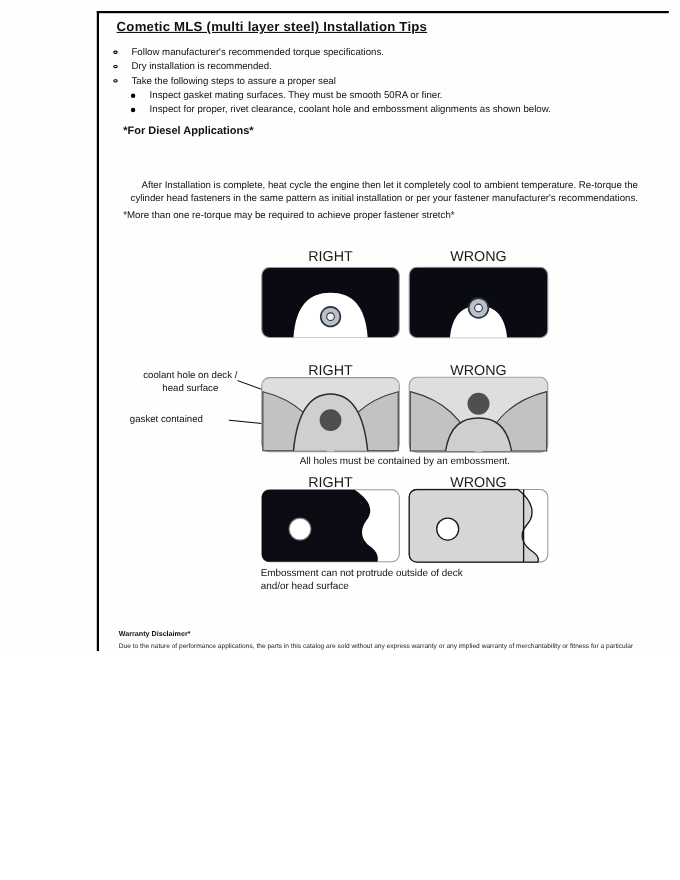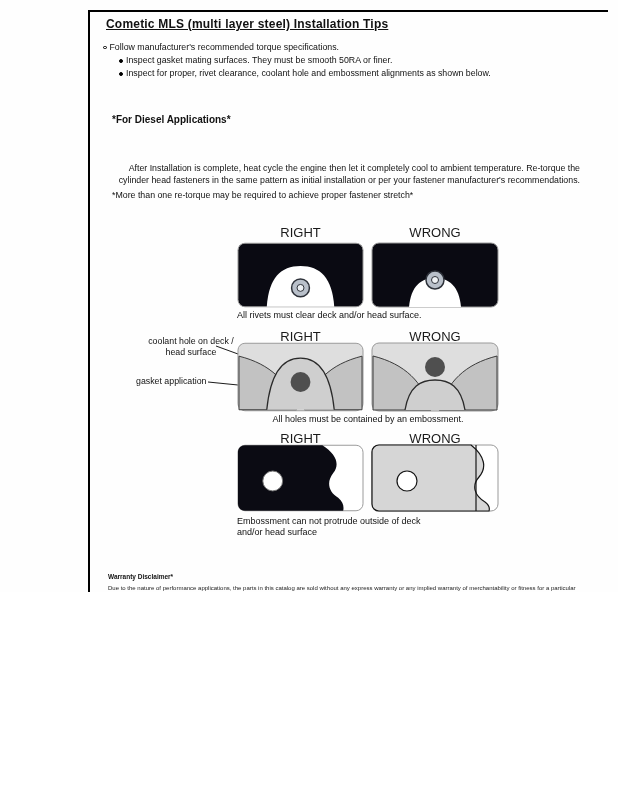--- a/index.html
+++ b/index.html
@@ -10,40 +10,40 @@
   }
   .frame {
     position:absolute; left:88px; top:10px; width:520px; height:786px;
     border-left:2px solid #000; border-top:2px solid #000;
   }
   .title {
     position:absolute; left:106px; top:17px;
     font-size:12px; font-weight:bold; text-decoration:underline; letter-spacing:.2px;
   }
   .tips { position:absolute; left:103px; top:41px; width:480px; font-size:8.8px; line-height:13px; }
-  .tip { display:flex; gap:3px; }
+  .tip { display:flex; gap:13px; }
   .tip .b { flex:0 0 auto; width:3.5px; height:3.5px; border:1px solid #000; border-radius:50%; margin-top:4.5px; }
   .tip .b.filled { background:#000; width:4px; height:4px; }
   .tip.sub { margin-left:16px; }
   .diesel-h { position:absolute; left:112px; top:114px; font-size:10px; font-weight:bold; }
   .dp { position:absolute; left:112px; width:468px; font-size:8.8px; line-height:11.5px; }
   .dp1 { top:131px; } .dp2 { top:163px;text-align:right; } .dp3 { top:190px; }
   .dg-label { position:absolute; font-size:13px; color:#1a1a1a; text-align:center; }
   .rh1 { left:237px; top:225px; width:127px; } .wh1 { left:371px; top:225px; width:128px; }
   .rh2 { left:237px; top:329px; width:127px; } .wh2 { left:371px; top:329px; width:128px; }
   .rh3 { left:237px; top:431px; width:127px; } .wh3 { left:371px; top:431px; width:128px; }
   .panel { position:absolute; display:block; }
   .p-r1r { left:237px; top:242px; } .p-r1w { left:371px; top:242px; }
   .p-r2r { left:237px; top:342px; } .p-r2w { left:371px; top:342px; }
   .p-r3r { left:237px; top:444px; } .p-r3w { left:371px; top:444px; }
   .caption { position:absolute; font-size:9px; color:#111; }
   .cap1 { left:237px; top:310px; width:262px; }
   .cap2 { left:237px; top:414px; width:262px;text-align:center; }
   .cap3 { left:237px; top:516px; width:205px; line-height:11px; }
-  .side-label { position:absolute; font-size:8.8px; line-height:10.5px; color:#111;margin-left:18px; }
+  .side-label { position:absolute; font-size:8.8px; line-height:10.5px; color:#111; }
   .lbl-coolant { left:126px; top:336px; width:94px; text-align:center; }
   .lbl-emboss { left:118px; top:376px; width:100px; }
   .arrows { position:absolute; left:208px; top:338px; }
   .warranty { position:absolute; left:108px; top:574px; width:489px; font-size:6px; line-height:6.8px; color:#222; }
   .warranty .wh { font-size:6.5px; font-weight:bold; margin-bottom:4px; color:#111; }
   .wp { margin-bottom:5px; }
   .wp.tight { margin-bottom:1px; }
   .footer-code { position:absolute; left:394px; top:757px; font-size:11.5px; letter-spacing:.3px; color:#111;font-style:italic; }
 </style>
 </head>
@@ -51,20 +51,28 @@
 
 <div class="page">
   <div class="frame"></div>
 
   <div class="title">Cometic MLS (multi layer steel) Installation Tips</div>
 
   <div class="tips">
     <div class="tip">
       <span class="b"></span>
       <span>Follow manufacturer's recommended torque specifications.</span>
+    </div>
+    <div class="tip">
+      <span class="b"></span>
+      <span>Dry installation is recommended.</span>
+    </div>
+    <div class="tip">
+      <span class="b"></span>
+      <span>Take the following steps to assure a proper seal</span>
     </div>
     <div class="tip sub">
       <span class="b filled"></span>
       <span>Inspect gasket mating surfaces.  They must be smooth 50RA or finer.</span>
     </div>
     <div class="tip sub">
       <span class="b filled"></span>
       <span>Inspect for proper, rivet clearance, coolant hole and embossment alignments as shown below.</span>
     </div>
   </div>
@@ -80,26 +88,25 @@
     <path d="M30,65 C32,36 44,24 64,24 C84,24 96,36 98,65 Z" fill="#ffffff"></path>
     <circle cx="64" cy="46" r="9" fill="#b9c0ca" stroke="#2e323a" stroke-width="1.5"></circle>
     <circle cx="64" cy="46" r="3.5" fill="#eef1f4" stroke="#2e323a" stroke-width="1"></circle>
   </svg>
   <svg class="panel p-r1w" width="128" height="66" viewBox="0 0 128 66">
     <rect x="1" y="1" width="126" height="64" rx="7" fill="#0a0a12" stroke="#9a9a9a"></rect>
     <path d="M38,65 C40,44 50,36 64,36 C78,36 88,44 90,65 Z" fill="#ffffff"></path>
     <circle cx="64" cy="38" r="9" fill="#b9c0ca" stroke="#2e323a" stroke-width="1.5"></circle>
     <circle cx="64" cy="38" r="3.5" fill="#eef1f4" stroke="#2e323a" stroke-width="1"></circle>
   </svg>
-  <div class="caption cap1">All rivets must clear deck and/or head surface.</div>
 
   <div class="dg-label rh2">RIGHT</div>
   <div class="dg-label wh2">WRONG</div>
   <div class="side-label lbl-coolant">coolant hole on deck / head surface</div>
-  <div class="side-label lbl-emboss">gasket application</div>
+  <div class="side-label lbl-emboss">gasket contained</div>
   <svg class="arrows" width="104" height="62" viewBox="0 0 104 62">
     <line x1="8" y1="8" x2="96" y2="40" stroke="#000" stroke-width="0.9"></line>
     <line x1="0" y1="44" x2="80" y2="52" stroke="#000" stroke-width="0.9"></line>
   </svg>
   <svg class="panel p-r2r" width="127" height="70" viewBox="0 0 128 70">
     <rect x="1" y="1" width="126" height="68" rx="7" fill="#dedede" stroke="#9a9a9a"></rect>
     <path d="M2,14 C34,22 52,40 60,68 L2,68 Z" fill="#c2c2c2" stroke="#3a3a3a" stroke-width="1"></path>
     <path d="M126,14 C94,22 76,40 68,68 L126,68 Z" fill="#c2c2c2" stroke="#3a3a3a" stroke-width="1"></path>
     <path d="M30,68 C34,28 48,16 64,16 C80,16 94,28 98,68" fill="#cfcfcf" stroke="#2a2a2a" stroke-width="1.3"></path>
     <circle cx="64" cy="40" r="10" fill="#4f4f4f"></circle>

